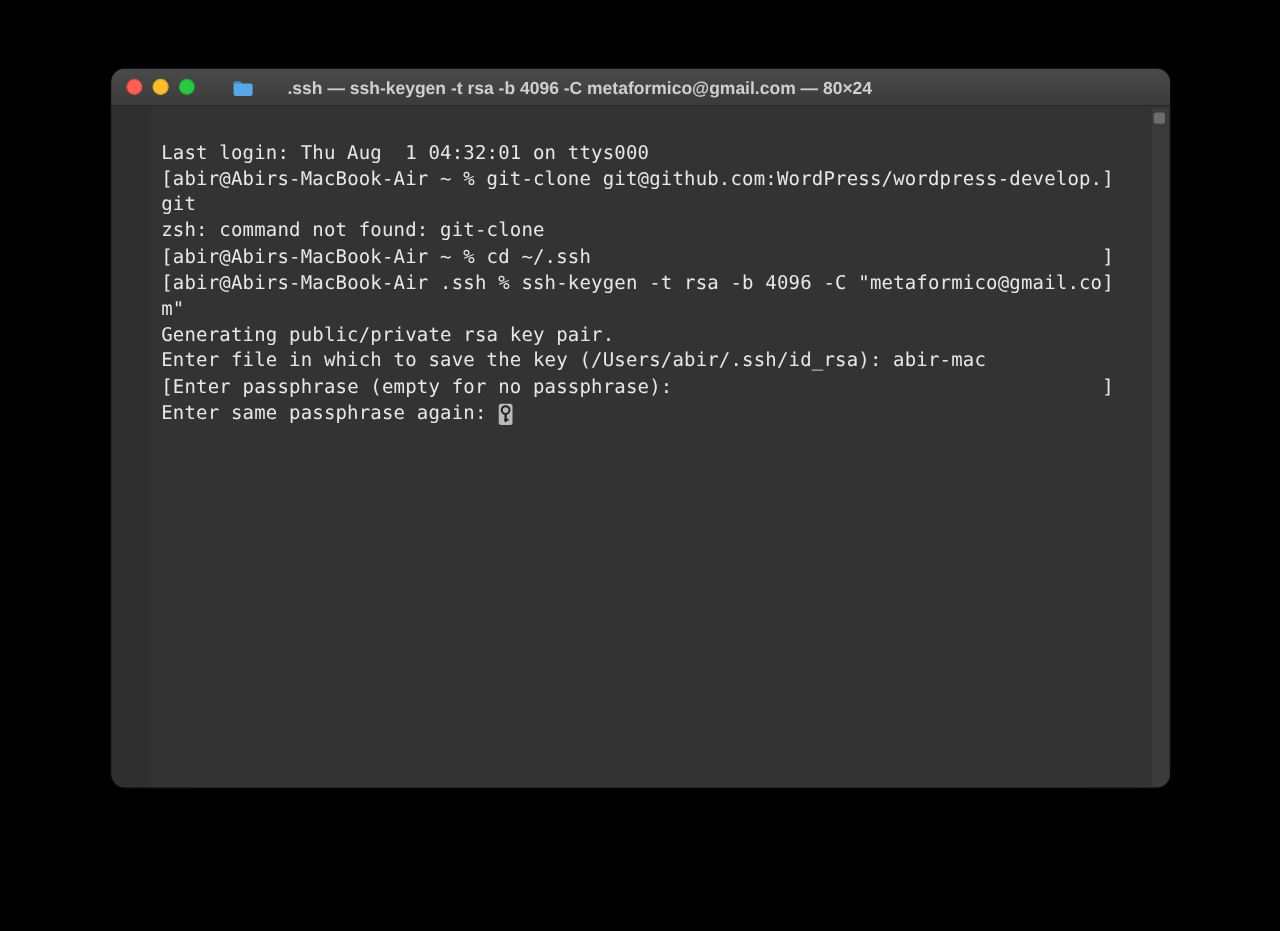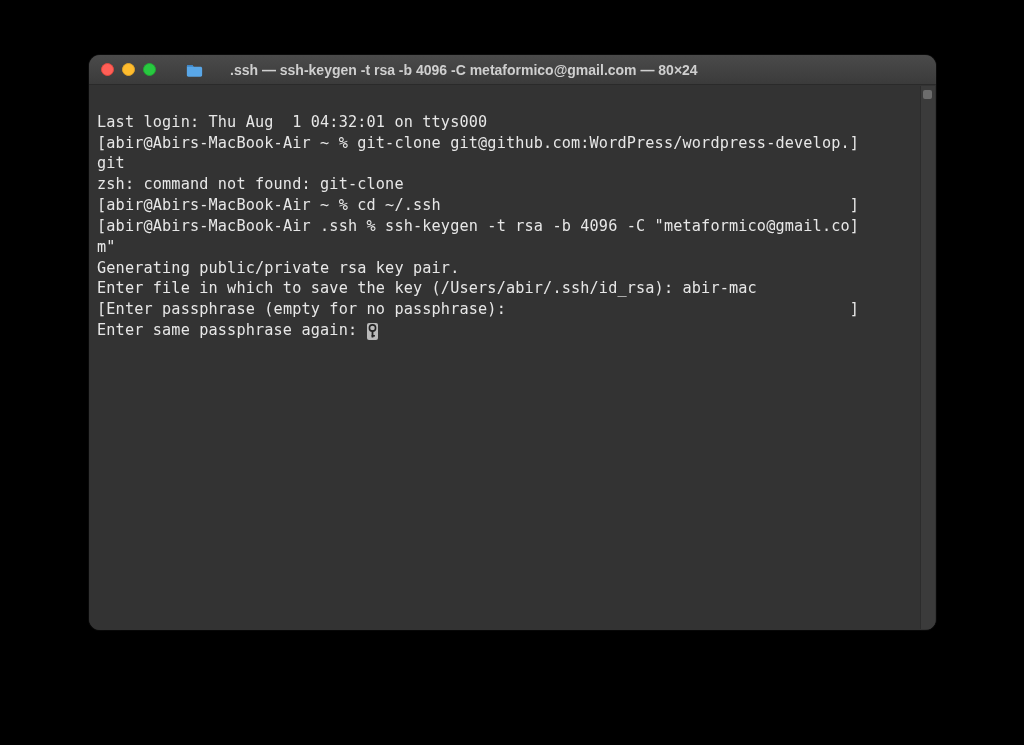--- a/index.html
+++ b/index.html
@@ -65,20 +65,21 @@
     .body {
       flex: 1;
       background: #333333;
       color: #e7e7e7;
       font-size: 15.2px;
       line-height: 1.37;
       padding: 6px 8px 6px 8px;
       white-space: pre;
       letter-spacing: 0.15px;
       position: relative;
+      margin-left: 32px;
     }
     .scrollbar-track {
       position: absolute;
       right: 1px;
       top: 1px;
       width: 15px;
       height: calc(100% - 2px);
       background: #3b3b3b;
       border-left: 1px solid #2c2c2c;
     }

